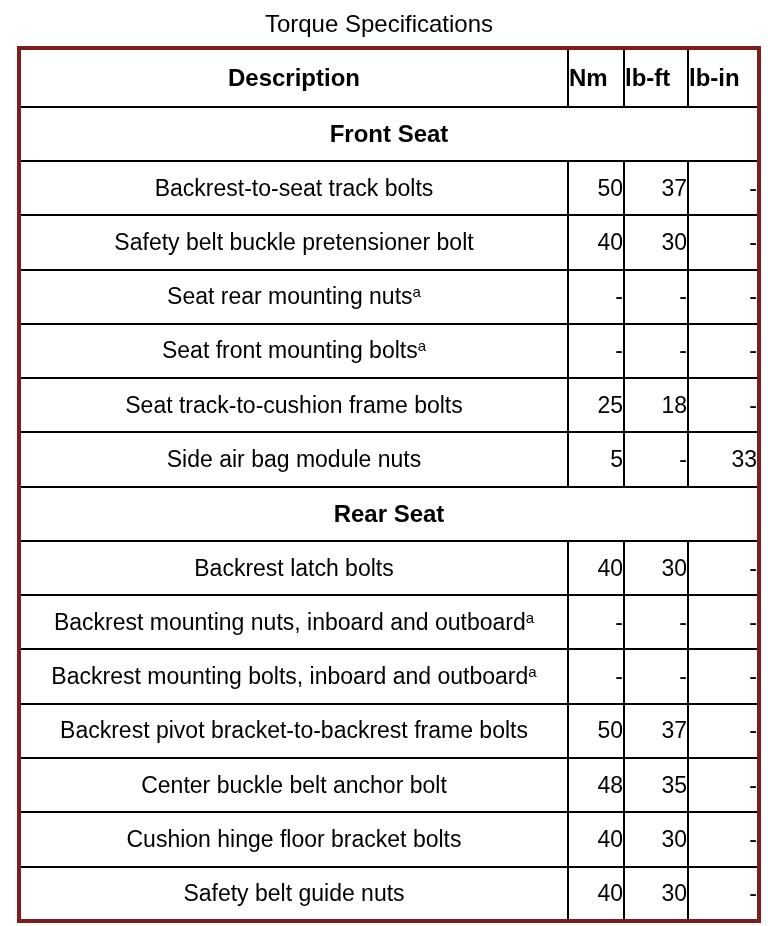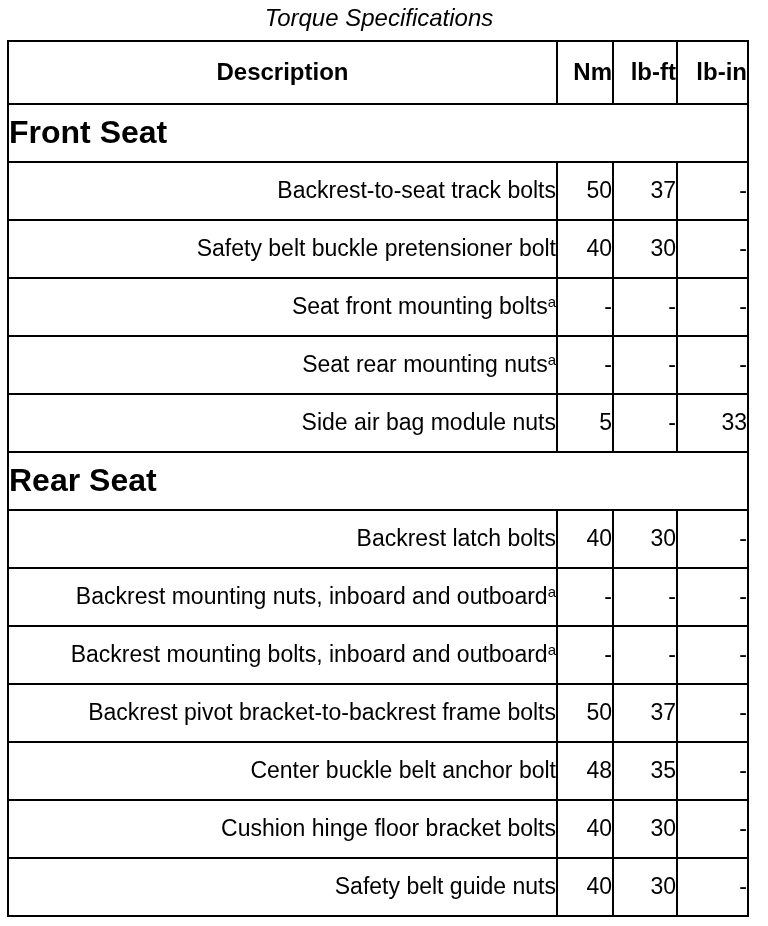--- a/index.html
+++ b/index.html
@@ -12,66 +12,65 @@
     width: 768px;
     height: 926px;
     background: #ffffff;
     color: #000000;
     font-family: "Liberation Sans", sans-serif;
     overflow: hidden;
   }
   .title {
     width: 748px;
     margin: 0 0 0 5px;
-    padding-top: 4px;
+    padding-top: 10px;
     height: 36px;
     text-align: center;
     font-size: 24px;
     font-weight: normal;
     letter-spacing: 0px;
-    font-style: italic;
   }
   table.spec {
-    margin-left: 7px;
+    margin-left: 17px;
     width: 724px;
     height: 877px;
     border-collapse: collapse;
     table-layout: fixed;
-    border: 1px solid #7f1d1d;
+    border: 4px solid #7f1d1d;
   }
   table.spec td, table.spec th {
     border: 2px solid #000000;
     padding: 0;
     background: #ffffff;
     overflow: hidden;
   }
   tr.header-row { height: 52px; }
   tr.body-row { height: 48px; }
   th.h-desc {
     font-size: 24px;
     font-weight: bold;
     text-align: center;
     vertical-align: middle;
   }
   th.h-num {
     font-size: 24px;
     font-weight: bold;
-    text-align: right;
+    text-align: left;
     vertical-align: middle;
   }
   td.section-cell {
-    font-size: 32px;
+    font-size: 24px;
     font-weight: bold;
-    text-align: left;
+    text-align: center;
     vertical-align: middle;
     padding-left: 8px;
   }
   td.desc-cell {
     font-size: 23px;
-    text-align: right;
+    text-align: center;
     vertical-align: middle;
     padding-left: 8px;
     white-space: nowrap;
   }
   td.num-cell {
     font-size: 23px;
     text-align: right;
     vertical-align: middle;
   }
   sup.fn {
@@ -114,33 +113,39 @@
       </tr>
 
       <tr class="body-row">
         <td class="desc-cell"><span>Safety belt buckle pretensioner bolt</span><sup class="fn"></sup></td>
         <td class="num-cell">40</td>
         <td class="num-cell">30</td>
         <td class="num-cell">-</td>
       </tr>
 
       <tr class="body-row">
+        <td class="desc-cell"><span>Seat rear mounting nuts</span><sup class="fn">a</sup></td>
+        <td class="num-cell">-</td>
+        <td class="num-cell">-</td>
+        <td class="num-cell">-</td>
+      </tr>
+
+      <tr class="body-row">
         <td class="desc-cell"><span>Seat front mounting bolts</span><sup class="fn">a</sup></td>
         <td class="num-cell">-</td>
         <td class="num-cell">-</td>
         <td class="num-cell">-</td>
       </tr>
 
       <tr class="body-row">
-        <td class="desc-cell"><span>Seat rear mounting nuts</span><sup class="fn">a</sup></td>
-        <td class="num-cell">-</td>
-        <td class="num-cell">-</td>
-        <td class="num-cell">-</td>
-      </tr>
-
+        <td class="desc-cell"><span>Seat track-to-cushion frame bolts</span><sup class="fn"></sup></td>
+        <td class="num-cell">25</td>
+        <td class="num-cell">18</td>
+        <td class="num-cell">-</td>
+      </tr>
 
       <tr class="body-row">
         <td class="desc-cell"><span>Side air bag module nuts</span><sup class="fn"></sup></td>
         <td class="num-cell">5</td>
         <td class="num-cell">-</td>
         <td class="num-cell">33</td>
       </tr>
 
       <tr class="body-row">
         <td class="section-cell" colspan="4">Rear Seat</td>

